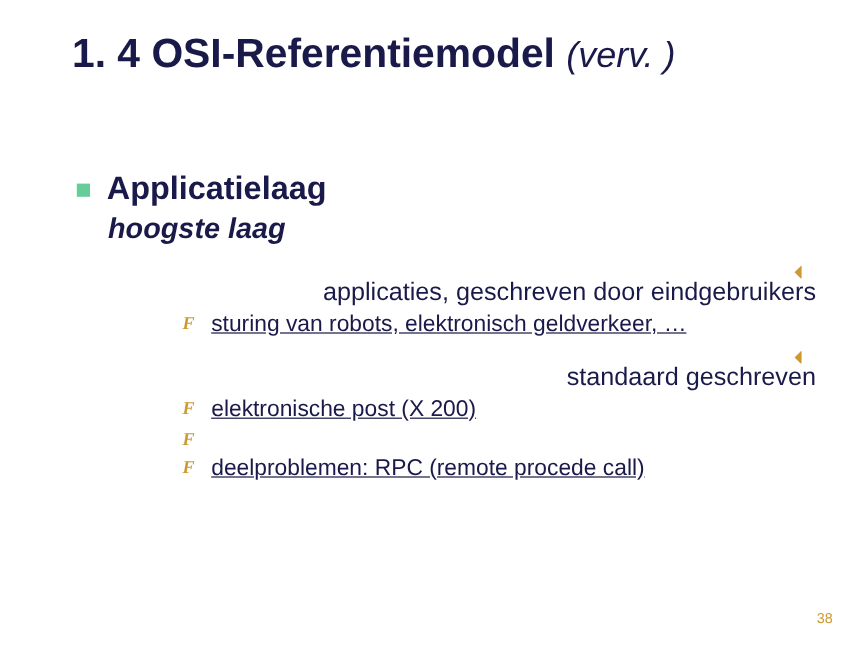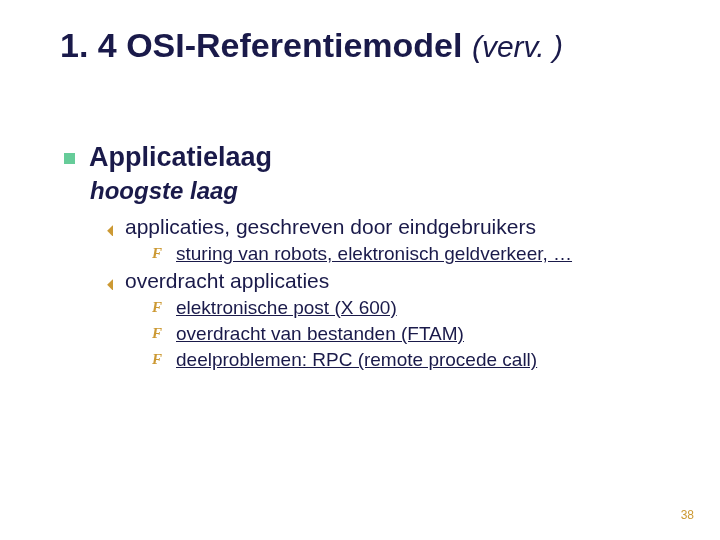--- a/index.html
+++ b/index.html
@@ -58,24 +58,25 @@
   }
   .subtitle {
     font-size: 24px;
     font-style: italic;
     margin-left: 26px;
     margin-bottom: 10px;
     font-weight: bold;
   }
   .lvl2 {
     display: flex;
-    align-items: center;
+    align-items: flex-end;
     margin-left: 38px;
     margin-top: 4px;
     margin-bottom: 2px;
+    flex-direction: column;
   }
   .lvl2 .bullet2 {
     margin-top: 6px;
     margin-right: 12px;
     flex: 0 0 auto;
   }
   .lvl2 .bullet2 svg { display: block; }
   .lvl2 .text2 {
     font-size: 21px;
   }
@@ -140,30 +141,29 @@
       <span class="bullet3">F</span>
       <span class="text3">sturing van robots, elektronisch geldverkeer, …</span>
     </div>
 
     <div class="lvl2">
       <span class="bullet2">
         <svg width="11" height="11">
             <rect x="5.5" y="-2" width="8" height="8" transform="rotate(45 5.5 5.5)" fill="#cc9933"></rect>
           </svg>
       </span>
-      <span class="text2">overdracht applicaties</span>
+      <span class="text2">standaard geschreven</span>
     </div>
 
     <div class="lvl3">
       <span class="bullet3">F</span>
-      <span class="text3">elektronische post (X 600)</span>
+      <span class="text3">elektronische post (X 200)</span>
     </div>
     <div class="lvl3">
       <span class="bullet3">F</span>
-      <span class="text3">overdracht van bestanden (FTAM)</span>
     </div>
     <div class="lvl3">
       <span class="bullet3">F</span>
       <span class="text3">deelproblemen: RPC (remote procede call)</span>
     </div>
 
   </div>
 
   <div class="pagenum">38</div>
 

